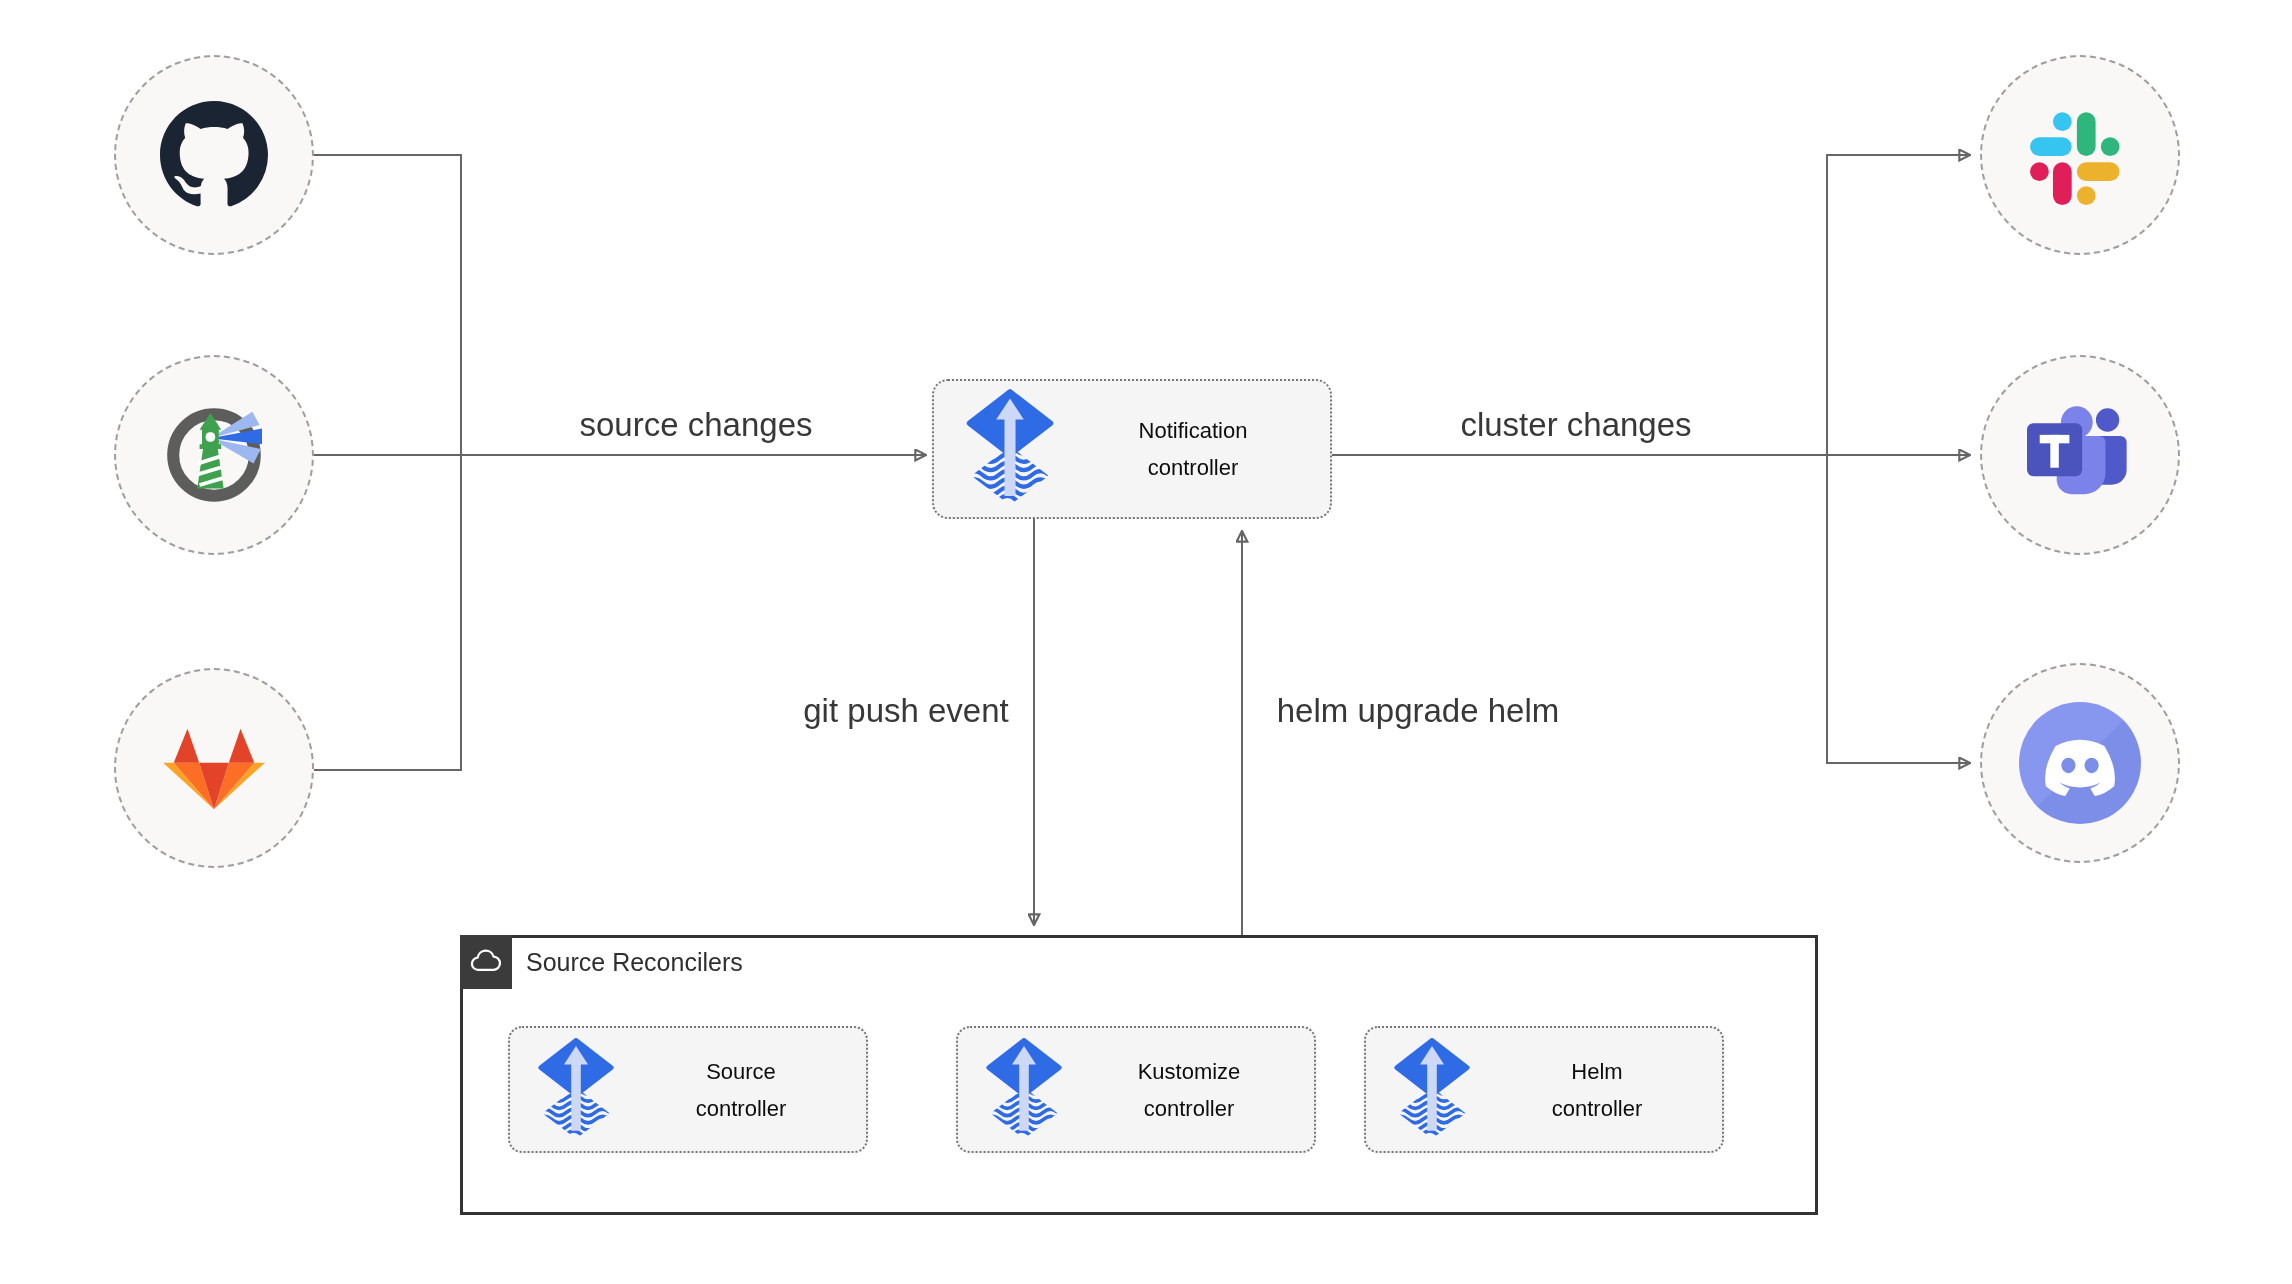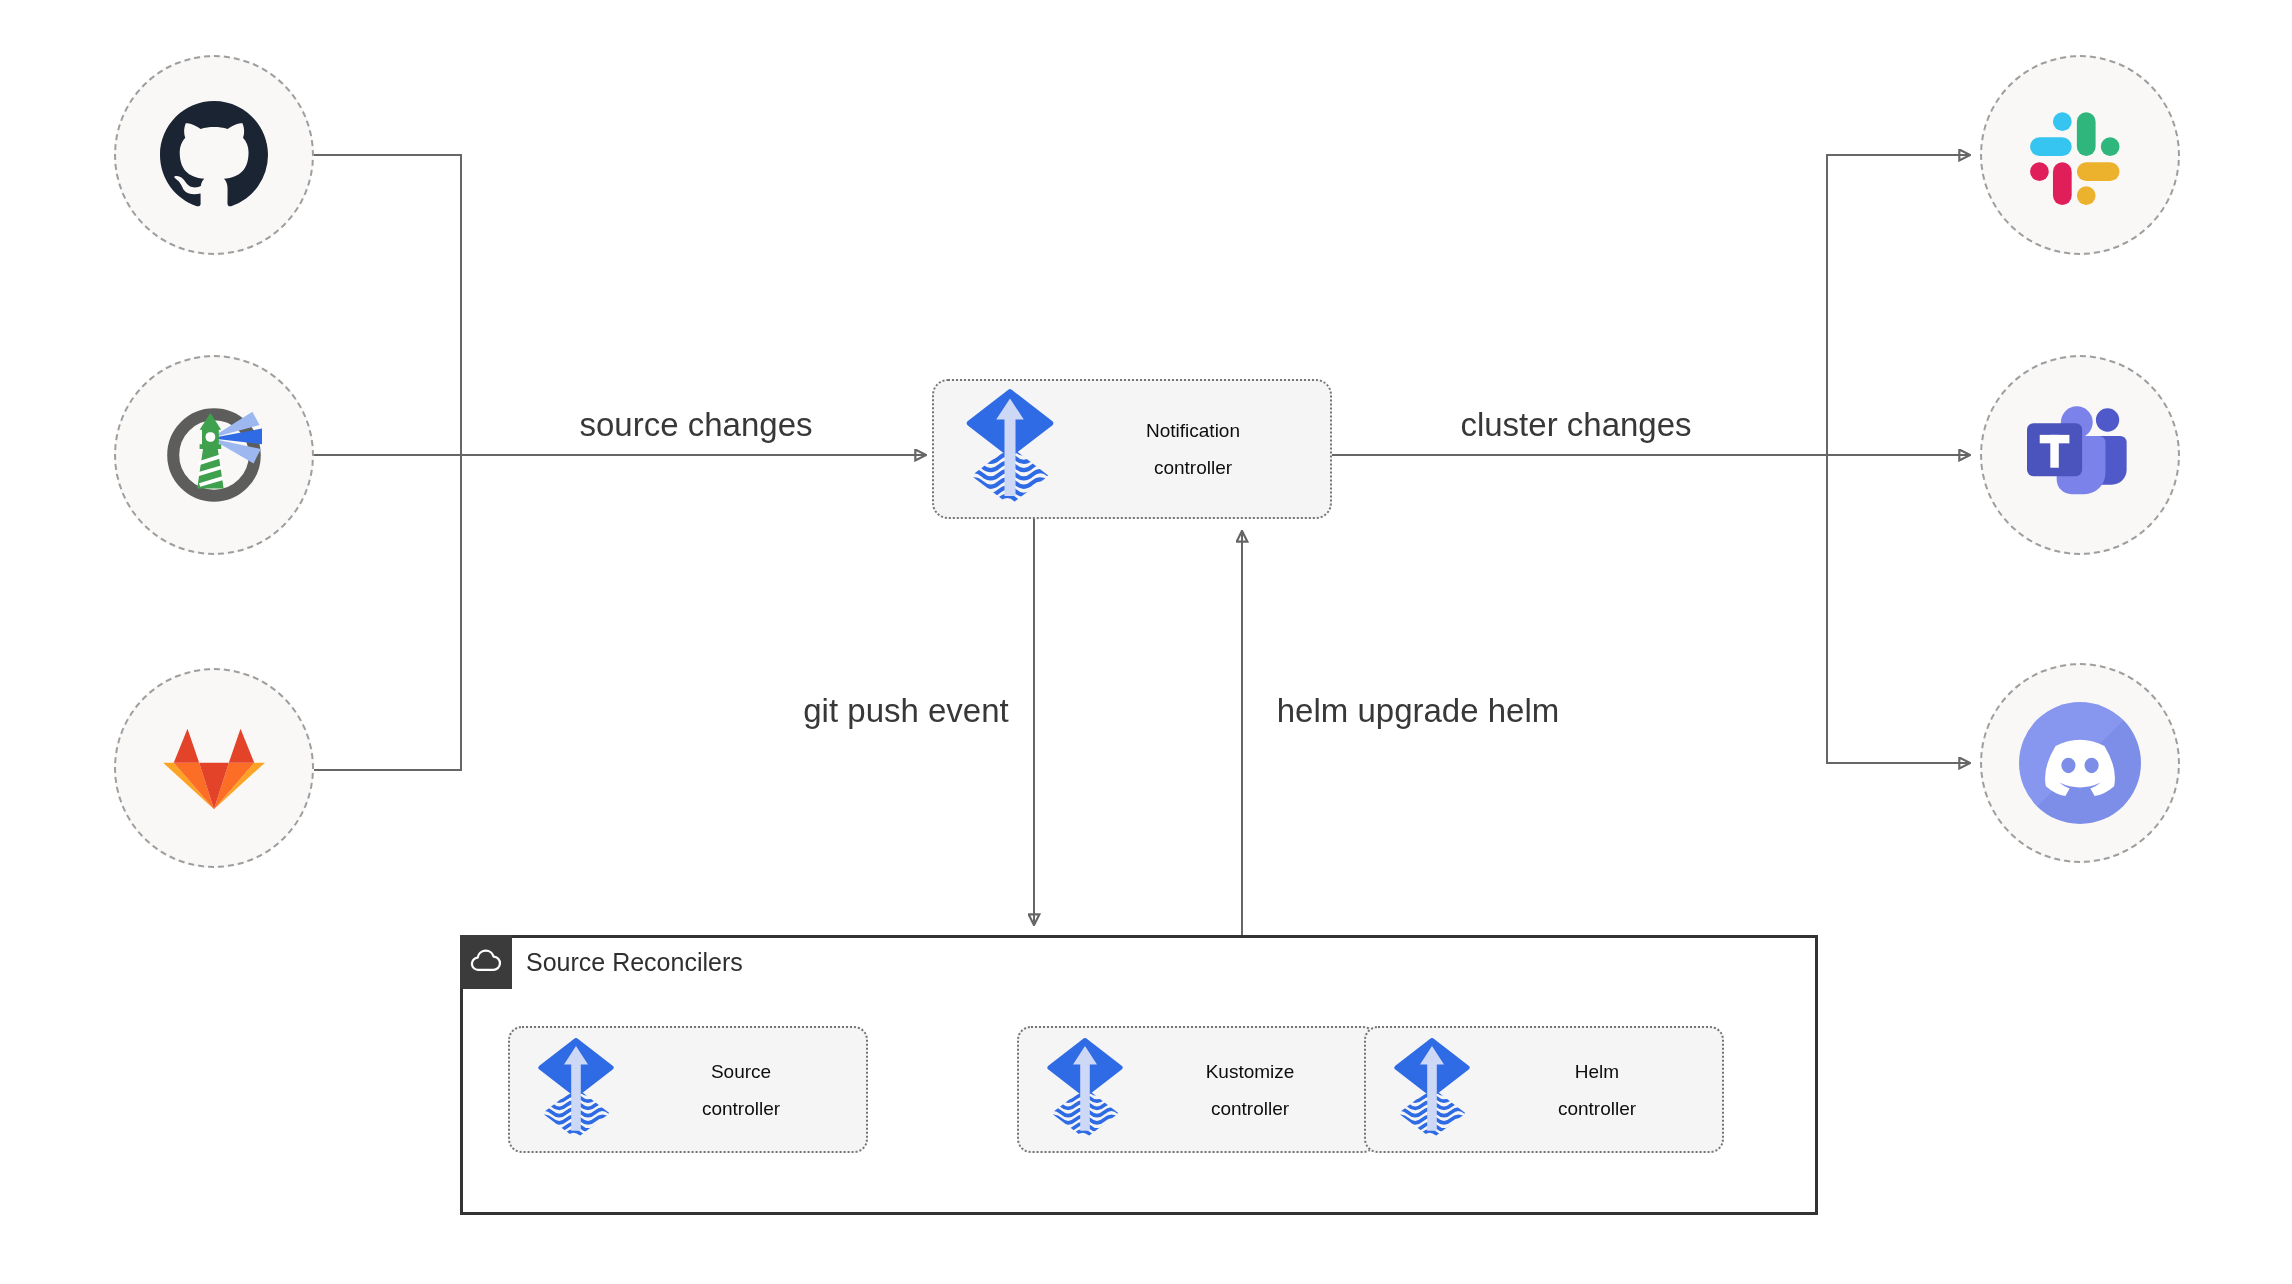--- a/index.html
+++ b/index.html
@@ -12,21 +12,21 @@
   .node-circle{
     position:absolute;width:200px;height:200px;border-radius:50%;
     border:2px dashed #9e9e9e;background:#f9f8f6;box-sizing:border-box;
     display:flex;align-items:center;justify-content:center;
   }
   .ctrl-box{
     position:absolute;background:#f5f5f5;border:2px dotted #757575;border-radius:16px;
     box-sizing:border-box;display:flex;align-items:center;
   }
   .ctrl-box .icon-slot{flex:0 0 auto;display:flex;align-items:center;justify-content:center;}
-  .ctrl-box .ctrl-label{flex:1 1 auto;text-align:center;color:#0d0d0d;font-size:19px;line-height:37px;}
+  .ctrl-box .ctrl-label{flex:1 1 auto;text-align:center;color:#0d0d0d;font-size:22px;line-height:37px;}
   .edge-label{
     position:absolute;transform:translateX(-50%);white-space:nowrap;
     font-size:33px;color:#383838;
   }
   .group-box{
     position:absolute;left:460px;top:935px;width:1358px;height:280px;
     border:3px solid #333333;background:#ffffff;box-sizing:border-box;
   }
   .group-badge{
     position:absolute;left:460px;top:935px;width:52px;height:54px;background:#3b3b3b;
@@ -190,21 +190,21 @@
       <svg width="80" height="104" viewBox="0 0 100 130">
           <use href="#flux-sym"></use>
         </svg>
     </span>
     <div class="ctrl-label">
       <div>Source</div>
       <div>controller</div>
     </div>
   </div>
 
-  <div class="ctrl-box" style="left:1017px;top:1026px;width:360px;height:127px;padding-left:26px;border-radius:14px;">
+  <div class="ctrl-box" style="left:956px;top:1026px;width:360px;height:127px;padding-left:26px;border-radius:14px;">
     <span class="icon-slot">
       <svg width="80" height="104" viewBox="0 0 100 130">
           <use href="#flux-sym"></use>
         </svg>
     </span>
     <div class="ctrl-label">
       <div>Kustomize</div>
       <div>controller</div>
     </div>
   </div>

